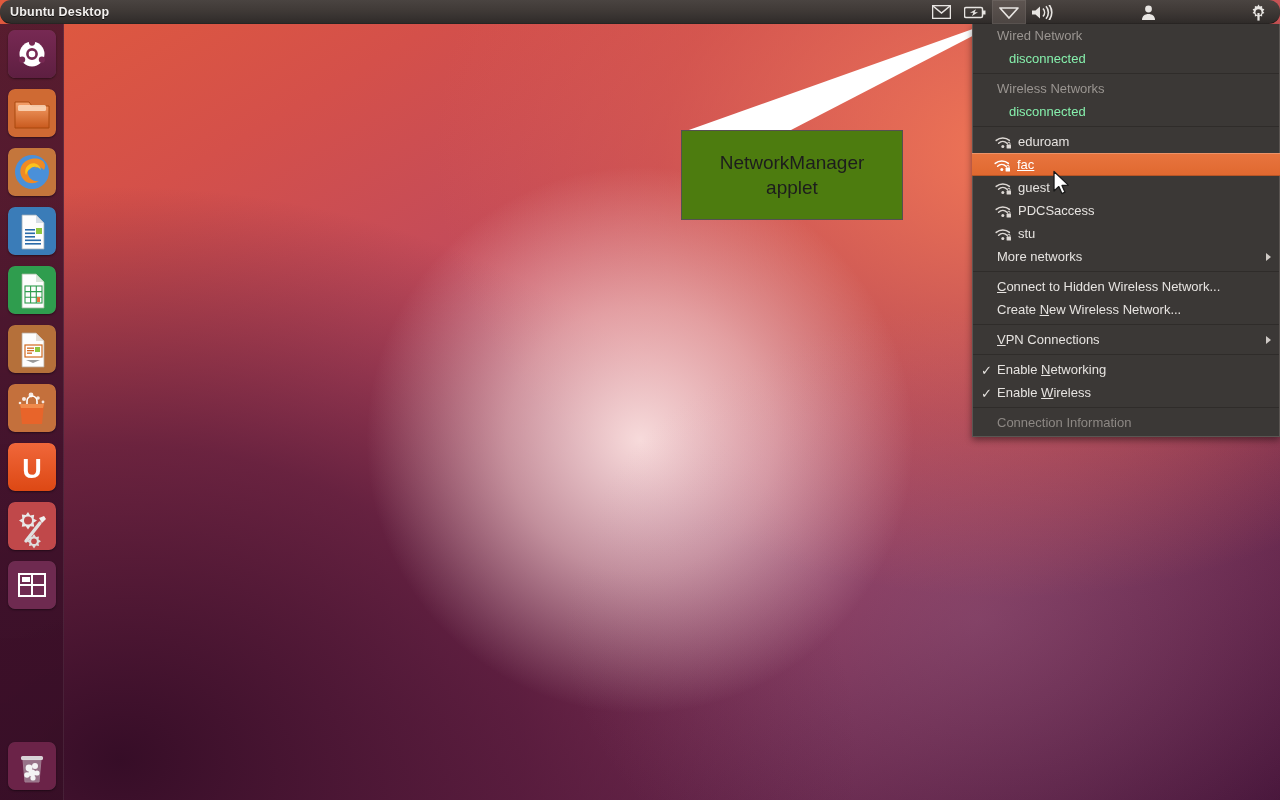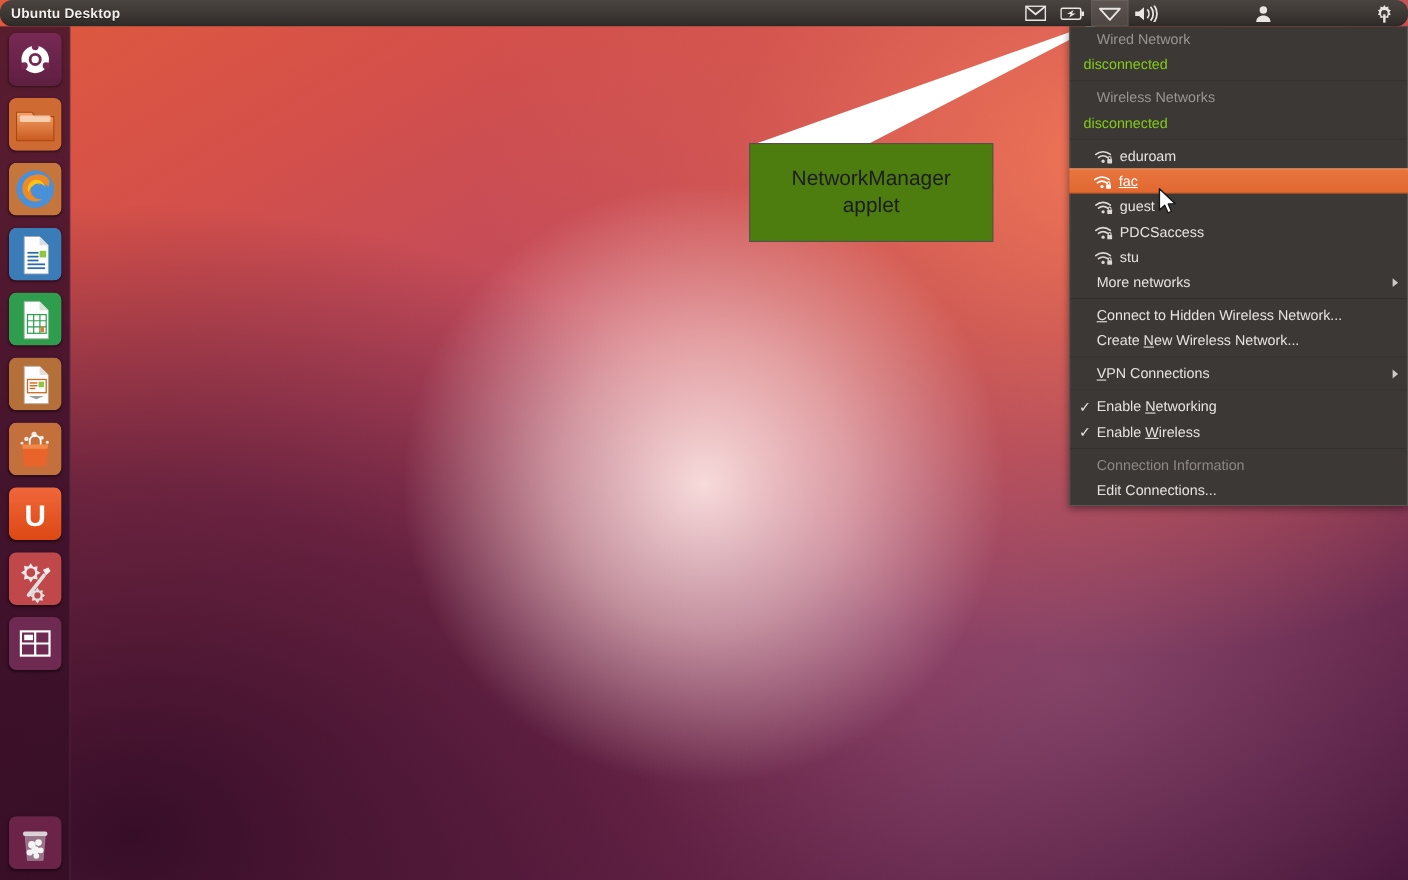--- a/index.html
+++ b/index.html
@@ -110,21 +110,21 @@
   }
   .mi {
     position: relative;
     height: 23px;
     display: flex; align-items: center;
     padding-left: 24px; padding-right: 10px;
     color: #e6e3e0;
     white-space: nowrap;
   }
   .mi.header { color: #9a9591; height: 23px; padding-left: 24px; }
-  .mi.sub { color: #84cc16; height: 23px; padding-left: 12px; }
+  .mi.sub { color: #86efac; height: 23px; padding-left: 36px; }
   .mi.disabled { color: #8d8884; }
   .mi.selected {
     background: linear-gradient(to bottom, #e8753f 0%, #e0682f 100%);
     box-shadow: inset 0 1px 0 rgba(255,255,255,0.22), inset 0 -1px 0 rgba(0,0,0,0.18);
     color: #ffffff;
     margin-left: -1px; margin-right: -1px;
     padding-left: 25px;
     width: calc(100% + 2px);
     text-decoration: underline;
   }
@@ -512,23 +512,20 @@
       <span class="check">✓</span>
       <span>Enable <span class="mnem">W</span><span>ireless</span></span>
     </div>
 
     <div class="sep"></div>
 
     <div class="mi disabled">
       <span>Connection Information</span>
     </div>
 
-    <div class="mi">
-      <span>Edit Connections...</span>
-    </div>
 
   </div>
 
   <svg id="cursor" width="20" height="28" viewBox="0 0 20 28">
     <path d="M2 1.5 L2 21 L6.8 16.6 L9.9 23.6 L13 22.2 L10 15.5 L16.4 15.1 Z" fill="#ffffff" stroke="#1a1a1a" stroke-width="1.3" stroke-linejoin="round"></path>
   </svg>
 
 </div>
 
 </body></html>

